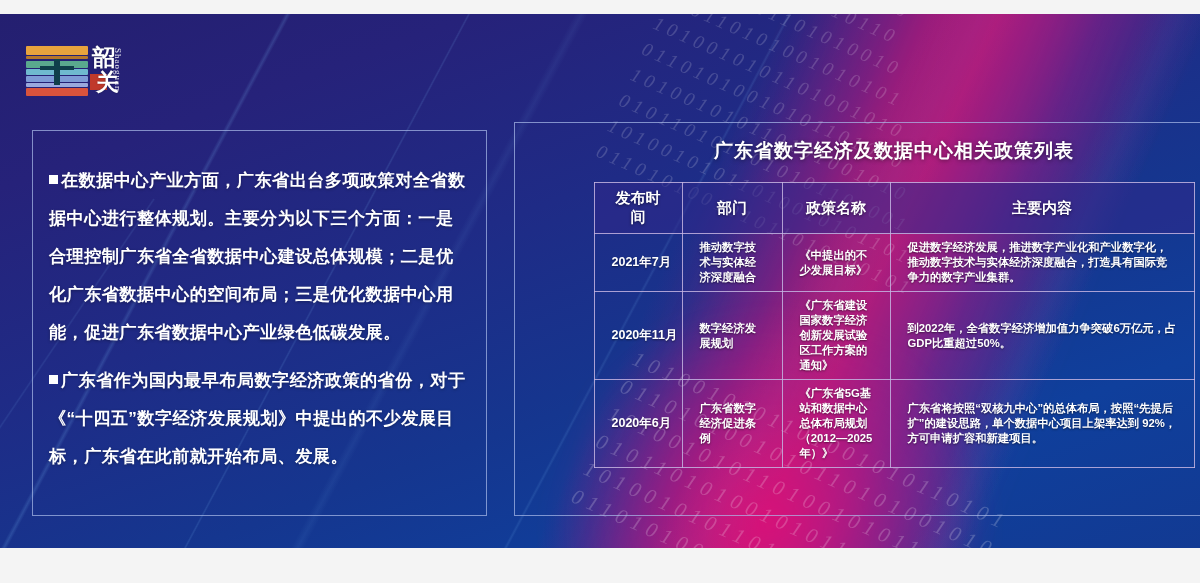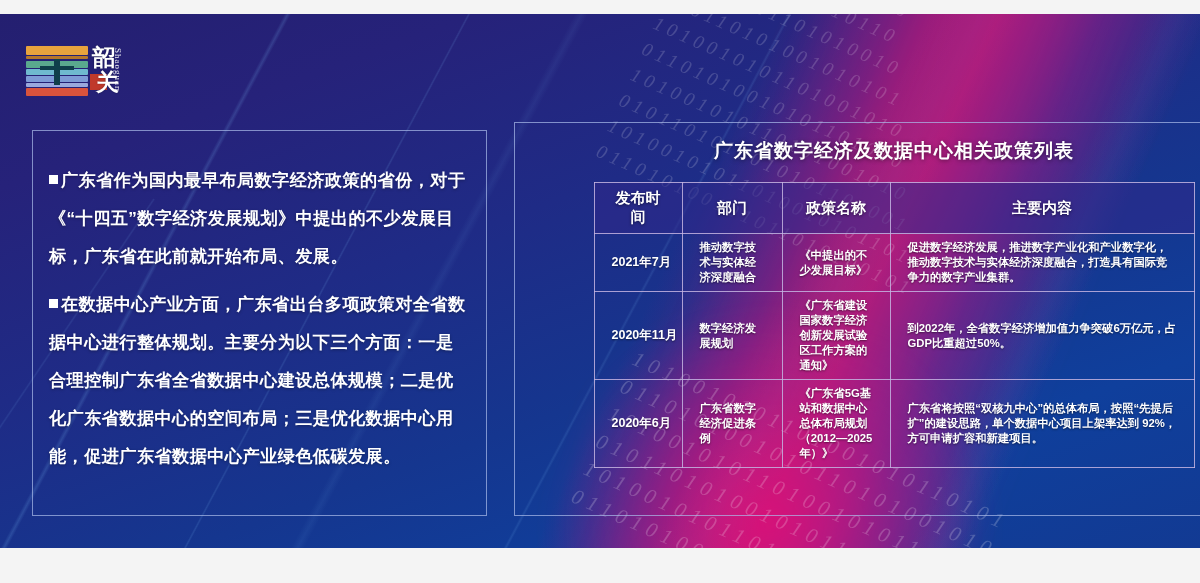--- a/index.html
+++ b/index.html
@@ -175,24 +175,24 @@
       <span>韶</span>
       <span class="c2">关</span>
     </div>
     <div class="lg-py">Shaoguan</div>
   </div>
 
 
   <div id="left-panel">
     <div id="left-body">
       <div class="bullet">
-        <span class="sq"></span><span class="txt">广东省作为国内最早布局数字经济政策的省份，对于《“十四五”数字经济发展规划》中提出的不少发展目标，广东省在此前就开始布局、发展。</span>
+        <span class="sq"></span><span class="txt">在数据中心产业方面，广东省出台多项政策对全省数据中心进行整体规划。主要分为以下三个方面：一是合理控制广东省全省数据中心建设总体规模；二是优化广东省数据中心的空间布局；三是优化数据中心用能，促进广东省数据中心产业绿色低碳发展。</span>
       </div>
       <div class="bullet">
-        <span class="sq"></span><span class="txt">在数据中心产业方面，广东省出台多项政策对全省数据中心进行整体规划。主要分为以下三个方面：一是合理控制广东省全省数据中心建设总体规模；二是优化广东省数据中心的空间布局；三是优化数据中心用能，促进广东省数据中心产业绿色低碳发展。</span>
+        <span class="sq"></span><span class="txt">广东省作为国内最早布局数字经济政策的省份，对于《“十四五”数字经济发展规划》中提出的不少发展目标，广东省在此前就开始布局、发展。</span>
       </div>
     </div>
   </div>
 
   <div id="right-panel">
     <div id="table-title">广东省数字经济及数据中心相关政策列表</div>
 
     <table>
       <colgroup>
         <col class="w-date">

